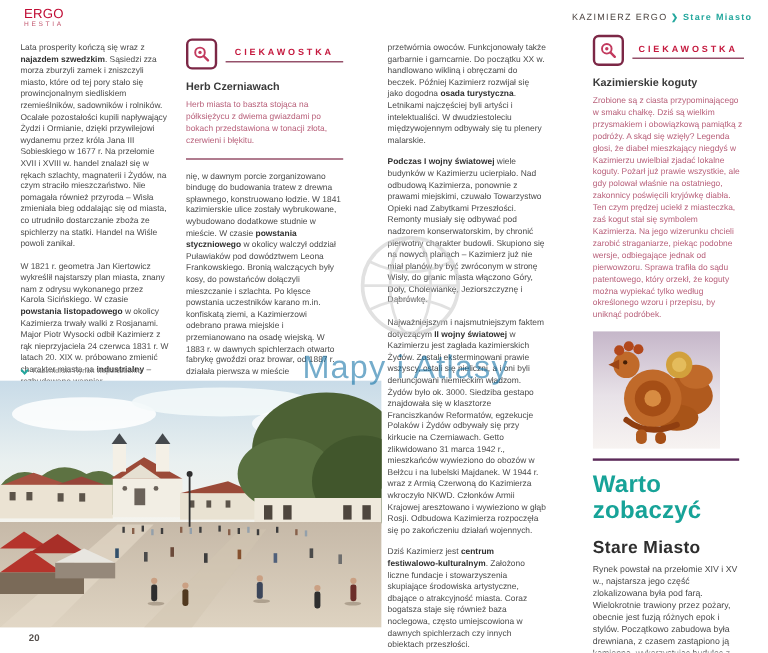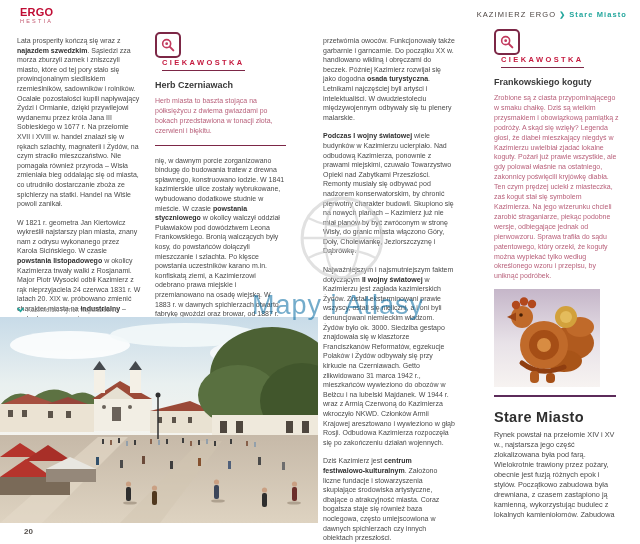--- a/index.html
+++ b/index.html
@@ -3,35 +3,35 @@
 <meta charset="utf-8">
 <style>
   * { margin:0; padding:0; box-sizing:border-box; }
   html,body { background:#ffffff; }
   .sheet {
     position:relative; width:640px; height:544px; background:#ffffff;
     font-family:"Liberation Sans", sans-serif; color:#4a4a4a; overflow:hidden;
   }
   
   .logo { position:absolute; left:20px; top:7px; line-height:1; }
-  .logo .l1 { display:block; font-size:11px; font-weight:bold; letter-spacing:.2px; color:#c00c34; }
+  .logo .l1 { display:block; font-size:11px; font-weight:normal; letter-spacing:.2px; color:#c00c34; }
   .logo .l2 { display:block; font-size:5.5px; letter-spacing:2.2px; color:#c2566e; margin-top:1px; }
   .breadcrumb { position:absolute; right:13px; top:10px; font-size:7.5px; letter-spacing:1.1px; color:#4c4441; white-space:nowrap; }
   .breadcrumb .sep { color:#24a79d; font-weight:bold; margin:0 3px; font-size:7px; }
   .breadcrumb .section { color:#24a79d; font-weight:bold; }
   
   .col { position:absolute; }
   .col1 { left:17px; top:36px; width:124px; }
   .col2 { left:155px; top:32px; width:131px; }
   .col3 { left:323px; top:36px; width:132px; }
   .col4 { left:494px; top:29px; width:126px; }
   p.body { font-size:7px; line-height:9.6px; color:#4a4a4a; margin-bottom:9px; text-align:left; }
   p.body .bold { font-weight:bold; color:#303030; }
   
-  .cieka-head { display:flex; align-items:flex-start;flex-direction:column; }
+  .cieka-head { display:flex; align-items:center; }
   .cieka-icon-box { width:26px; height:26px; border:2px solid #7c2746; border-radius:5px; display:flex; align-items:center; justify-content:center; flex:0 0 auto; background:#fff; }
   .cieka-title-col { flex:1; margin-left:7px; text-align:center; }
   .cieka-label { display:block; font-size:7.5px; font-weight:bold; letter-spacing:2.4px; color:#c51a3f; padding-bottom:3px; white-space:nowrap; }
   .cieka-underline { border-bottom:1.5px solid #7c2746; }
   .cieka-title { font-size:9px; font-weight:bold; color:#3a3a3a; margin-top:9px; }
   .cieka-text { font-size:7px; line-height:9.9px; color:#b8607a; margin-top:6px; }
   .cieka-rule { border-bottom:1.5px solid #7c2746; margin-top:9px; }
   
   .photo-caption { position:absolute; left:17px; top:306px; font-size:6.3px; color:#8c8c8c; display:flex; align-items:center; gap:3px; }
   .photo-market { position:absolute; left:0; top:317px; width:318px; height:206px; }
@@ -235,21 +235,21 @@
             <circle cx="10" cy="10" r="6" fill="none" stroke="#c23a5e" stroke-width="2.4"></circle>
             <circle cx="10" cy="10" r="2.1" fill="#c23a5e"></circle>
             <line x1="14.5" y1="14.5" x2="20" y2="20" stroke="#c23a5e" stroke-width="3" stroke-linecap="round"></line>
           </svg>
         </div>
         <div class="cieka-title-col">
           <span class="cieka-label">CIEKAWOSTKA</span>
           <div class="cieka-underline"></div>
         </div>
       </div>
-      <div class="cieka-title">Frankowskiego koguty</div>
+      <div class="cieka-title">Kazimierskie koguty</div>
       <p class="cieka-text">Zrobione są z ciasta przypominającego w smaku chałkę. Dziś są wielkim przysmakiem i obowiązkową pamiątką z podróży. A skąd się wzięły? Legenda głosi, że diabeł mieszkający niegdyś w Kazimierzu uwielbiał zjadać lokalne koguty. Pożarł już prawie wszystkie, ale gdy polował właśnie na ostatniego, zakonnicy poświęcili kryjówkę diabła. Ten czym prędzej uciekł z miasteczka, zaś kogut stał się symbolem Kazimierza. Na jego wizerunku chcieli zarobić straganiarze, piekąc podobne wersje, odbiegające jednak od pierwowzoru. Sprawa trafiła do sądu patentowego, który orzekł, że koguty można wypiekać tylko według określonego wzoru i przepisu, by uniknąć podróbek.</p>
     </div>
 
     <div class="rooster-photo">
       <svg width="106" height="98" viewBox="0 0 106 98">
         <defs>
           <linearGradient id="rbg" x1="0" y1="0" x2="0" y2="1">
             <stop offset="0" stop-color="#c5b6c9"></stop>
               <stop offset="0.55" stop-color="#e8e2e8"></stop>
               <stop offset="1" stop-color="#f7f3f1"></stop>
@@ -271,20 +271,21 @@
         <circle cx="27" cy="26" r="1.8" fill="#441f06"></circle>
         <circle cx="72" cy="28" r="11" fill="#d2a13c"></circle>
         <circle cx="72" cy="28" r="6" fill="#e4bc5c"></circle>
         <rect x="36" y="82" width="9" height="12" rx="4" fill="#b05a1e"></rect>
         <rect x="52" y="84" width="9" height="10" rx="4" fill="#a54e16"></rect>
       </svg>
     </div>
 
     <div class="photo-rule"></div>
 
+    <h2 class="warto-title">Warto zobaczyć</h2>
     <h3 class="article-title">Stare Miasto</h3>
     <p class="article-text">Rynek powstał na przełomie XIV i XV w., najstarsza jego część zlokalizowana była pod farą. Wielokrotnie trawiony przez pożary, obecnie jest fuzją różnych epok i stylów. Początkowo zabudowa była drewniana, z czasem zastąpiono ją kamienną, wykorzystując budulec z lokalnych kamieniołomów. Zabudowa</p>
   </div>
 
   <div class="pageno right">41</div>
 
   <div class="watermark">
     <svg class="globe" width="92" height="92" viewBox="0 0 60 60">
       <circle cx="30" cy="30" r="26" fill="none" stroke="#c9c9c9" stroke-width="2"></circle>
       <ellipse cx="30" cy="30" rx="11" ry="26" fill="none" stroke="#c9c9c9" stroke-width="1.5"></ellipse>

